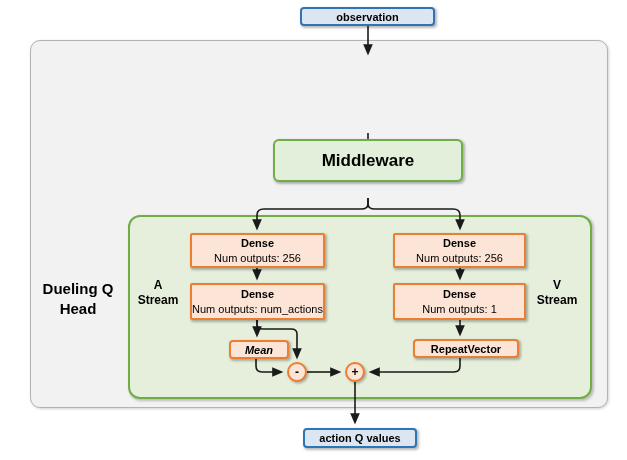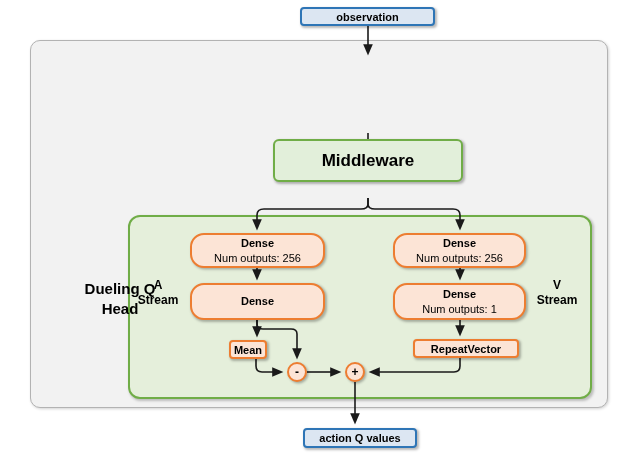--- a/index.html
+++ b/index.html
@@ -46,21 +46,21 @@
     left: 128px; top: 215px; width: 464px; height: 184px;
     background: #e5efdb;
     border: 2px solid #70ad47;
     border-radius: 12px;
     box-sizing: border-box;
     box-shadow: 1.5px 1.5px 2.5px rgba(0,0,0,0.22);
   }
   .orange-node {
     background: #fce4d6;
     border: 2.5px solid #ed7d31;
-    border-radius: 14px;
+    border-radius: 2px;
     font-size: 11px; line-height: 1.3;
   }
   .orange-node .title { font-weight: bold; }
   .orange-small {
     background: #fce4d6;
     border: 2px solid #ed7d31;
     border-radius: 4px;
     font-weight: bold; font-size: 11px;
   }
   .op-circle {
@@ -72,21 +72,21 @@
     box-sizing: border-box;
     display: flex; align-items: center; justify-content: center;
     font-weight: bold; font-size: 12px; line-height: 1;
   }
   .side-label {
     position: absolute;
     font-weight: bold;
     text-align: center;
     line-height: 1.25;
   }
-  .head-label { font-size: 15px; line-height: 1.35; padding-left: 42px; }
+  .head-label { font-size: 15px; line-height: 1.35; }
   .stream-label { font-size: 12px; }
   svg.wires { position: absolute; left: 0; top: 0; pointer-events: none; }
 </style>
 </head>
 <body>
 
 <div class="canvas">
 
   <div class="gray-container"></div>
   <div class="green-container"></div>
@@ -142,23 +142,24 @@
     <div>Stream</div>
   </div>
 
   <div class="box orange-node shadow" style="left:190px; top:233px; width:135px; height:35px;">
     <div class="title">Dense</div>
     <div>Num outputs: 256</div>
   </div>
 
   <div class="box orange-node shadow" style="left:190px; top:283px; width:135px; height:37px;">
     <div class="title">Dense</div>
+    <div>Num outputs: num_actions</div>
   </div>
 
-  <div class="box orange-small shadow" style="left:229px; top:340px; width:38px; height:19px;">
+  <div class="box orange-small shadow" style="left:229px; top:340px; width:60px; height:19px;font-style:italic;">
     <span>Mean</span>
   </div>
 
   <div class="box orange-node shadow" style="left:393px; top:233px; width:133px; height:35px;">
     <div class="title">Dense</div>
     <div>Num outputs: 256</div>
   </div>
 
   <div class="box orange-node shadow" style="left:393px; top:283px; width:133px; height:37px;">
     <div class="title">Dense</div>

